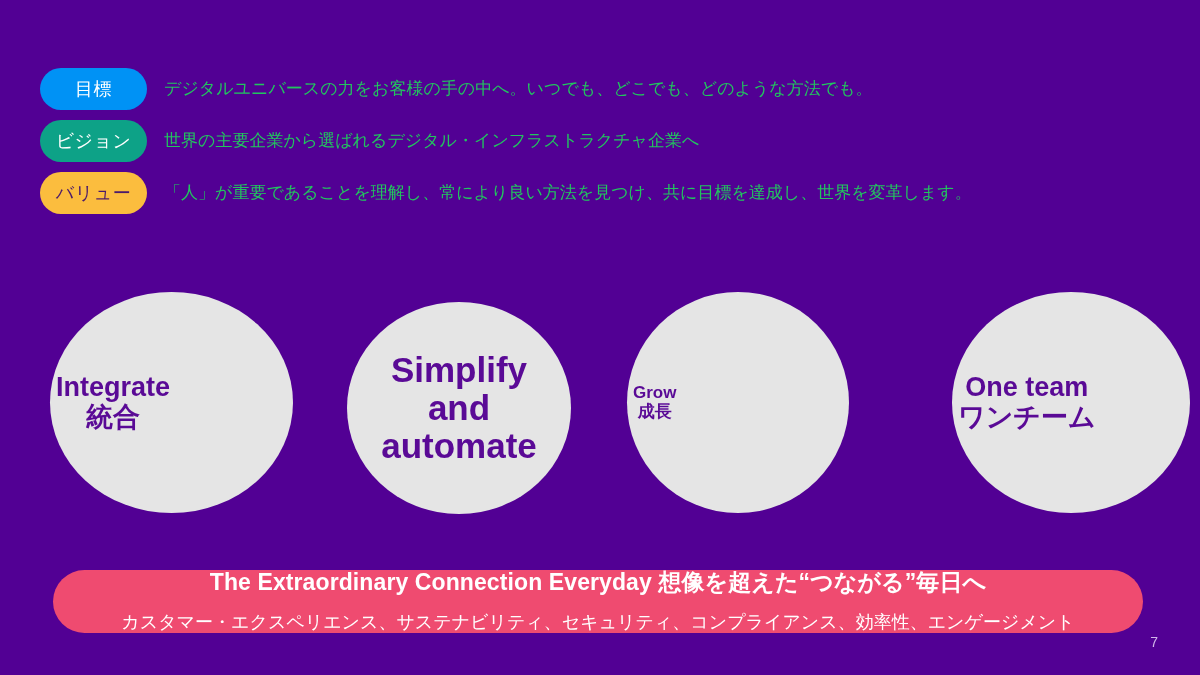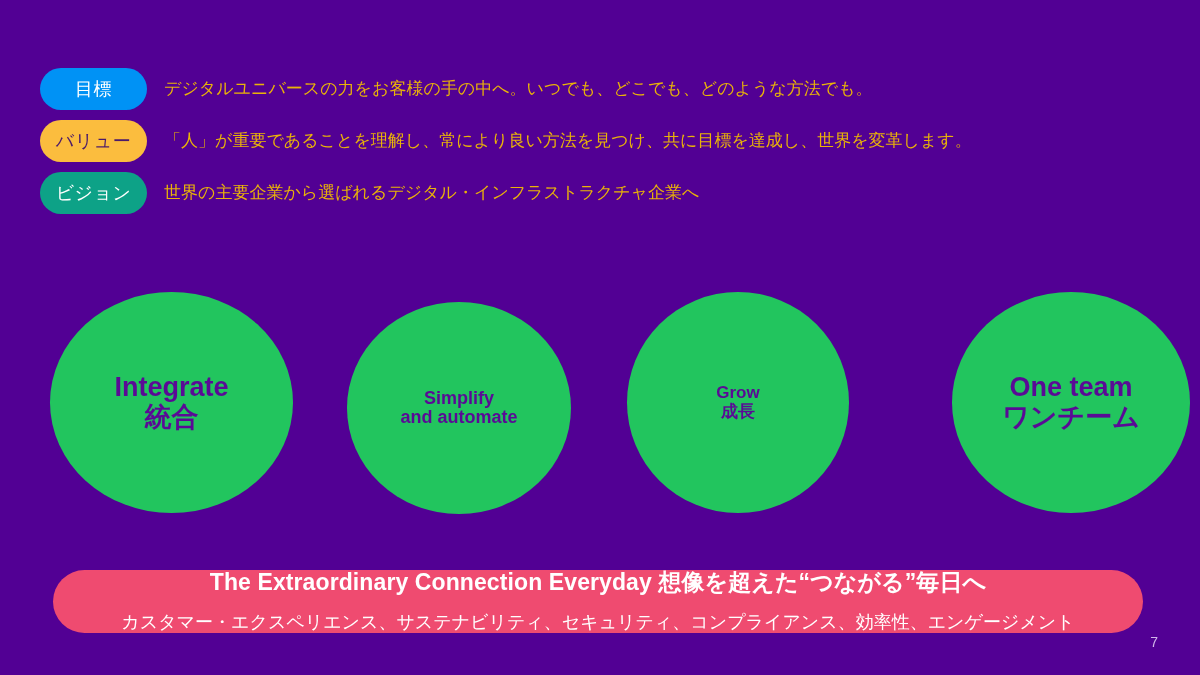--- a/index.html
+++ b/index.html
@@ -42,63 +42,63 @@
     font-weight: 400;
     letter-spacing: 0.5px;
     box-sizing: border-box;
   }
   .pill.blue   { background: #0092f5; }
   .pill.teal   { background: #0da287; }
   .pill.amber  { background: #fbbd3e; color: #4a1a6b; }
 
   .header-text {
     margin-left: 17px;
-    color: #eab308;
+    color: #22c55e;
     font-size: 17px;
     line-height: 1.2;
     white-space: nowrap;
     letter-spacing: 0px;
   }
 
   
   .circles {
     position: absolute;
     left: 0;
     top: 0;
     width: 1200px;
     height: 675px;
     pointer-events: none;
   }
   .circle {
     position: absolute;
     border-radius: 50%;
-    background: #22c55e;
-    display: flex;
-    align-items: center;
-    justify-content: center;
+    background: #e5e5e5;
+    display: flex;
+    align-items: center;
+    justify-content: flex-start;
     text-align: center;
     color: #5a0a96;
     pointer-events: auto;
   }
   .circle .label {
     font-weight: bold;
     line-height: 1.08;
     padding: 0 6px;
   }
   .circle .en { display: block; }
   .circle .ja { display: block; }
 
   
   #circle-1 { left: 50px;  top: 292px; width: 243px; height: 221px; }
   #circle-2 { left: 347px; top: 302px; width: 224px; height: 212px; }
   #circle-3 { left: 627px; top: 292px; width: 222px; height: 221px; }
   #circle-4 { left: 952px; top: 292px; width: 238px; height: 221px; }
 
   #circle-1 .label { font-size: 27px; }
-  #circle-2 .label { font-size: 18px; }
+  #circle-2 .label { font-size: 35px; }
   #circle-3 .label { font-size: 17px; }
   #circle-4 .label { font-size: 27px; }
 
   
   .banner {
     position: absolute;
     left: 53px;
     top: 570px;
     width: 1090px;
     height: 63px;
@@ -143,31 +143,31 @@
   <div class="header-block">
 
     <div class="header-row">
       <div class="pill blue">
         <span>目標</span>
       </div>
       <div class="header-text">デジタルユニバースの力をお客様の手の中へ。いつでも、どこでも、どのような方法でも。</div>
     </div>
 
     <div class="header-row">
+      <div class="pill teal">
+        <span>ビジョン</span>
+      </div>
+      <div class="header-text">世界の主要企業から選ばれるデジタル・インフラストラクチャ企業へ</div>
+    </div>
+
+    <div class="header-row">
       <div class="pill amber">
         <span>バリュー</span>
       </div>
       <div class="header-text">「人」が重要であることを理解し、常により良い方法を見つけ、共に目標を達成し、世界を変革します。</div>
-    </div>
-
-    <div class="header-row">
-      <div class="pill teal">
-        <span>ビジョン</span>
-      </div>
-      <div class="header-text">世界の主要企業から選ばれるデジタル・インフラストラクチャ企業へ</div>
     </div>
 
   </div>
 
   <div class="circles">
 
     <div class="circle" id="circle-1">
       <div class="label">
         <span class="en">Integrate</span>
         <span class="ja">統合</span>

